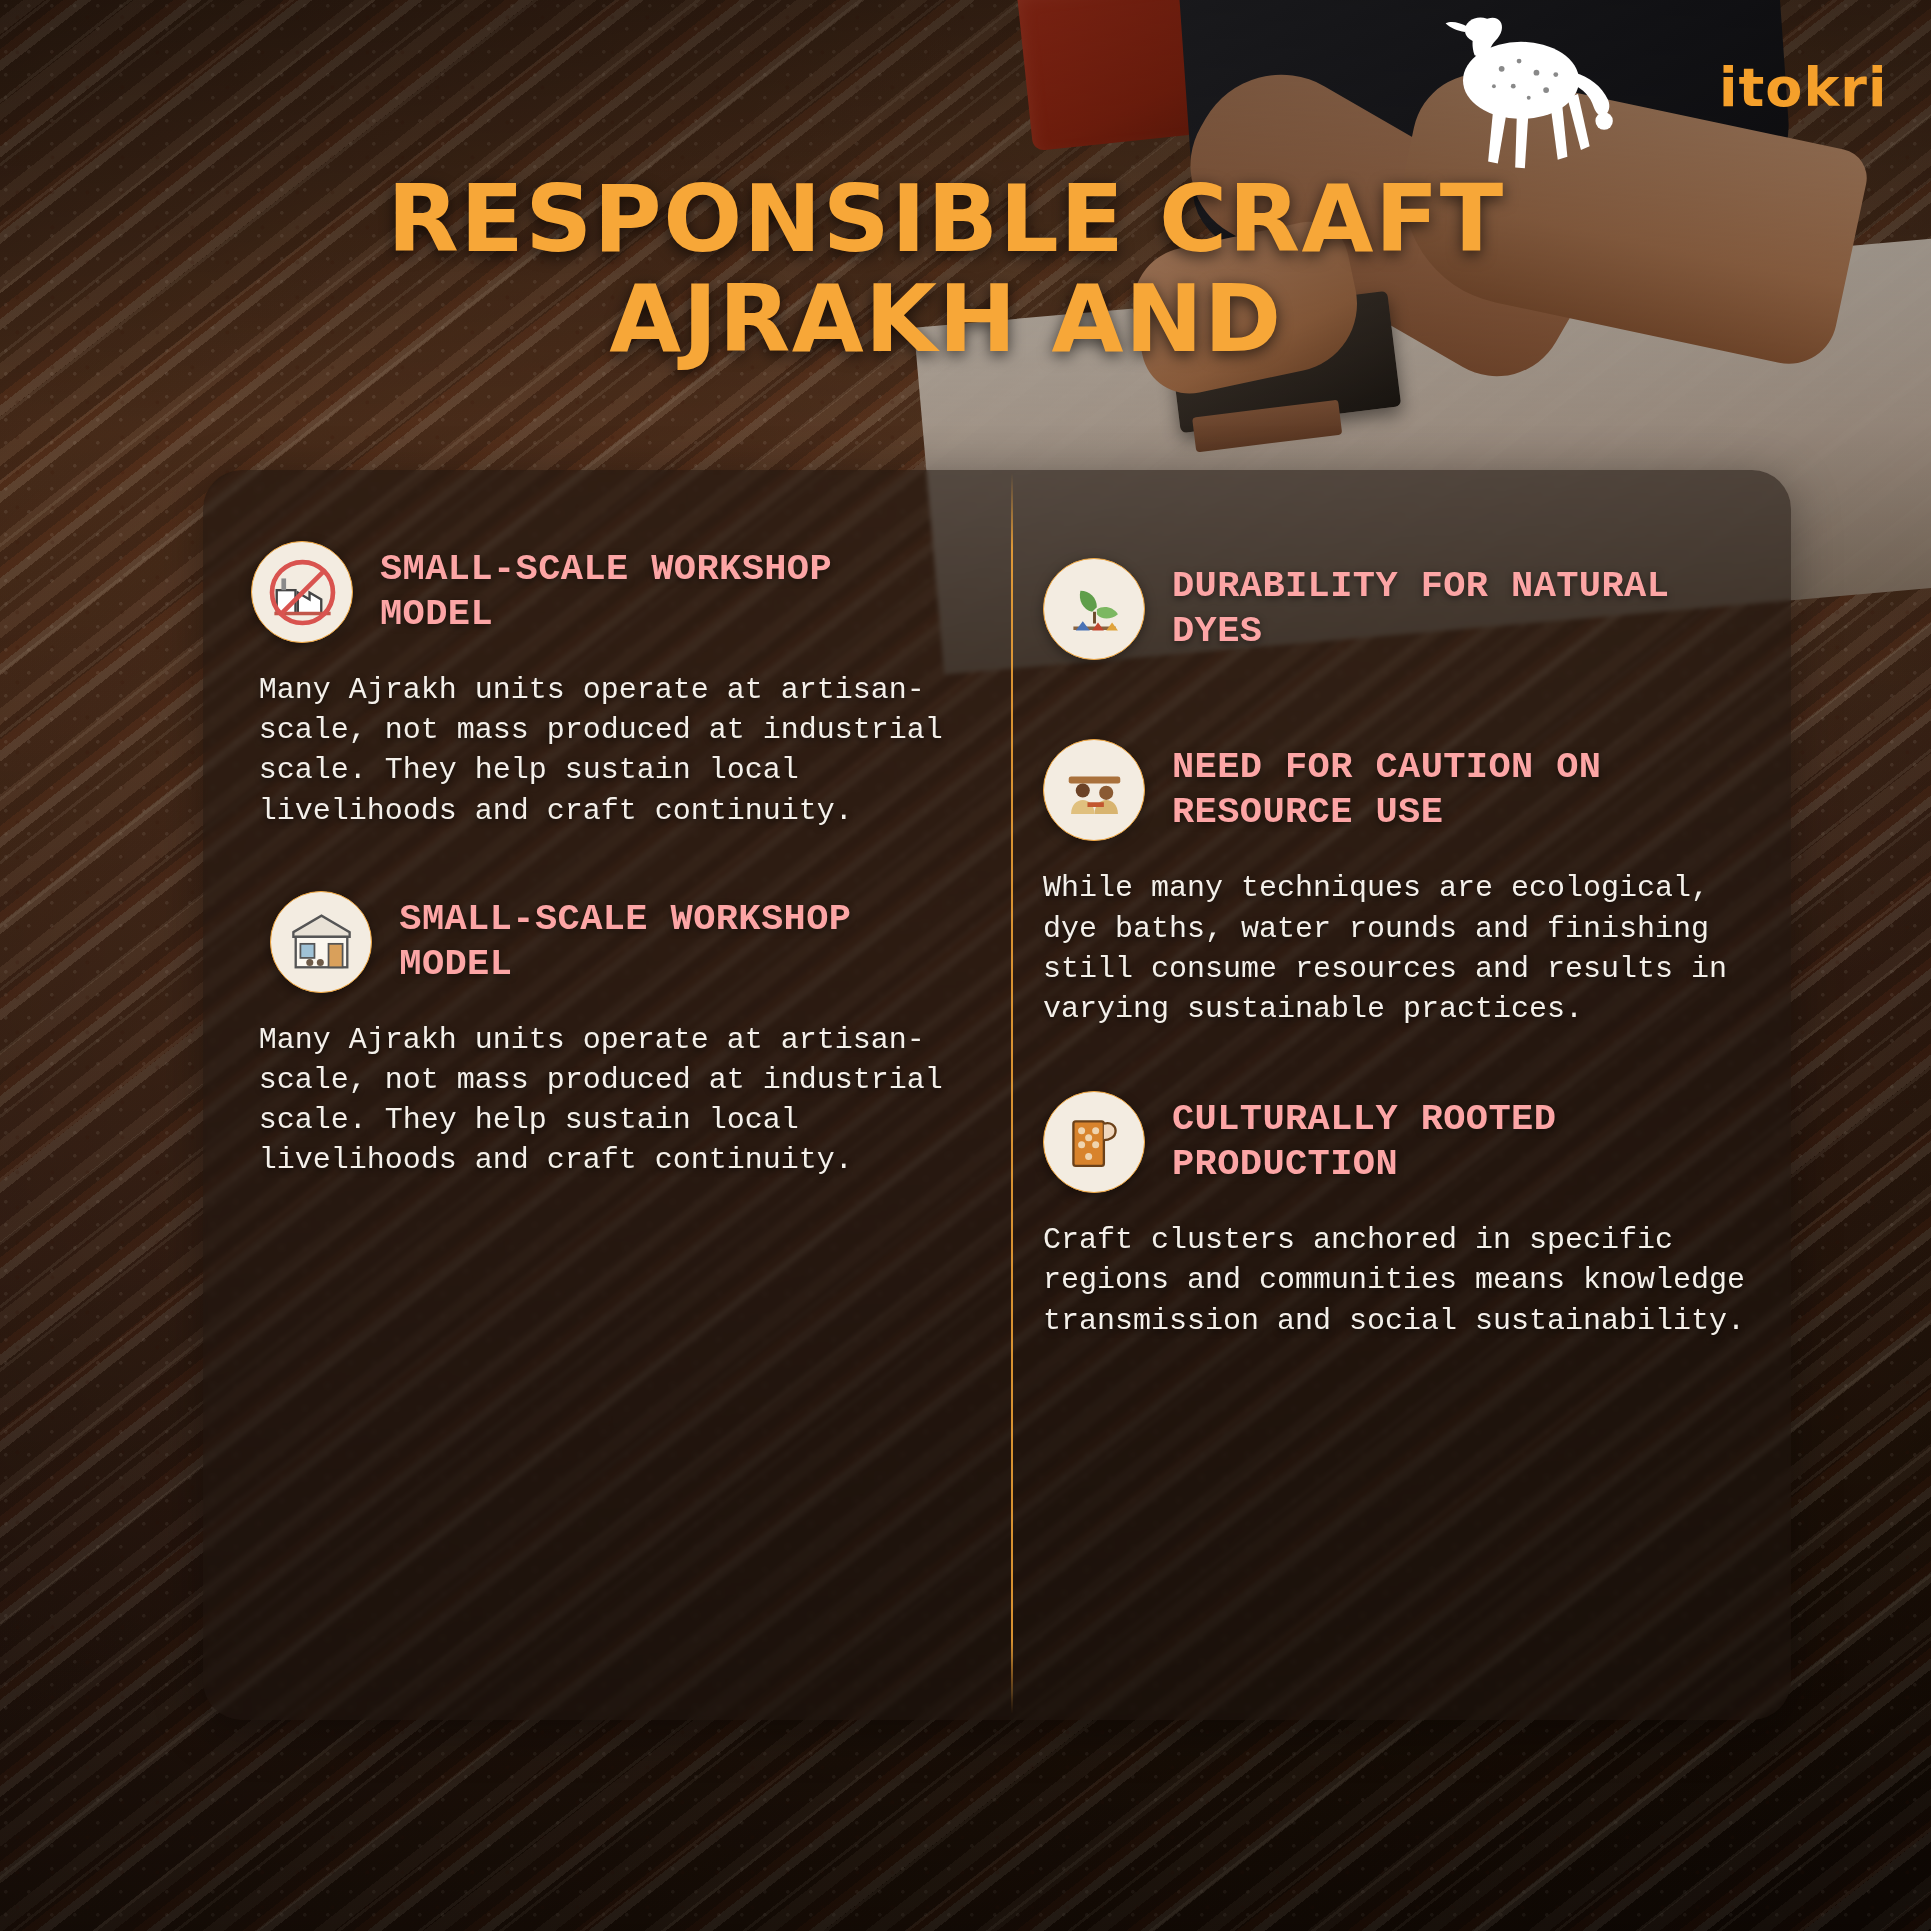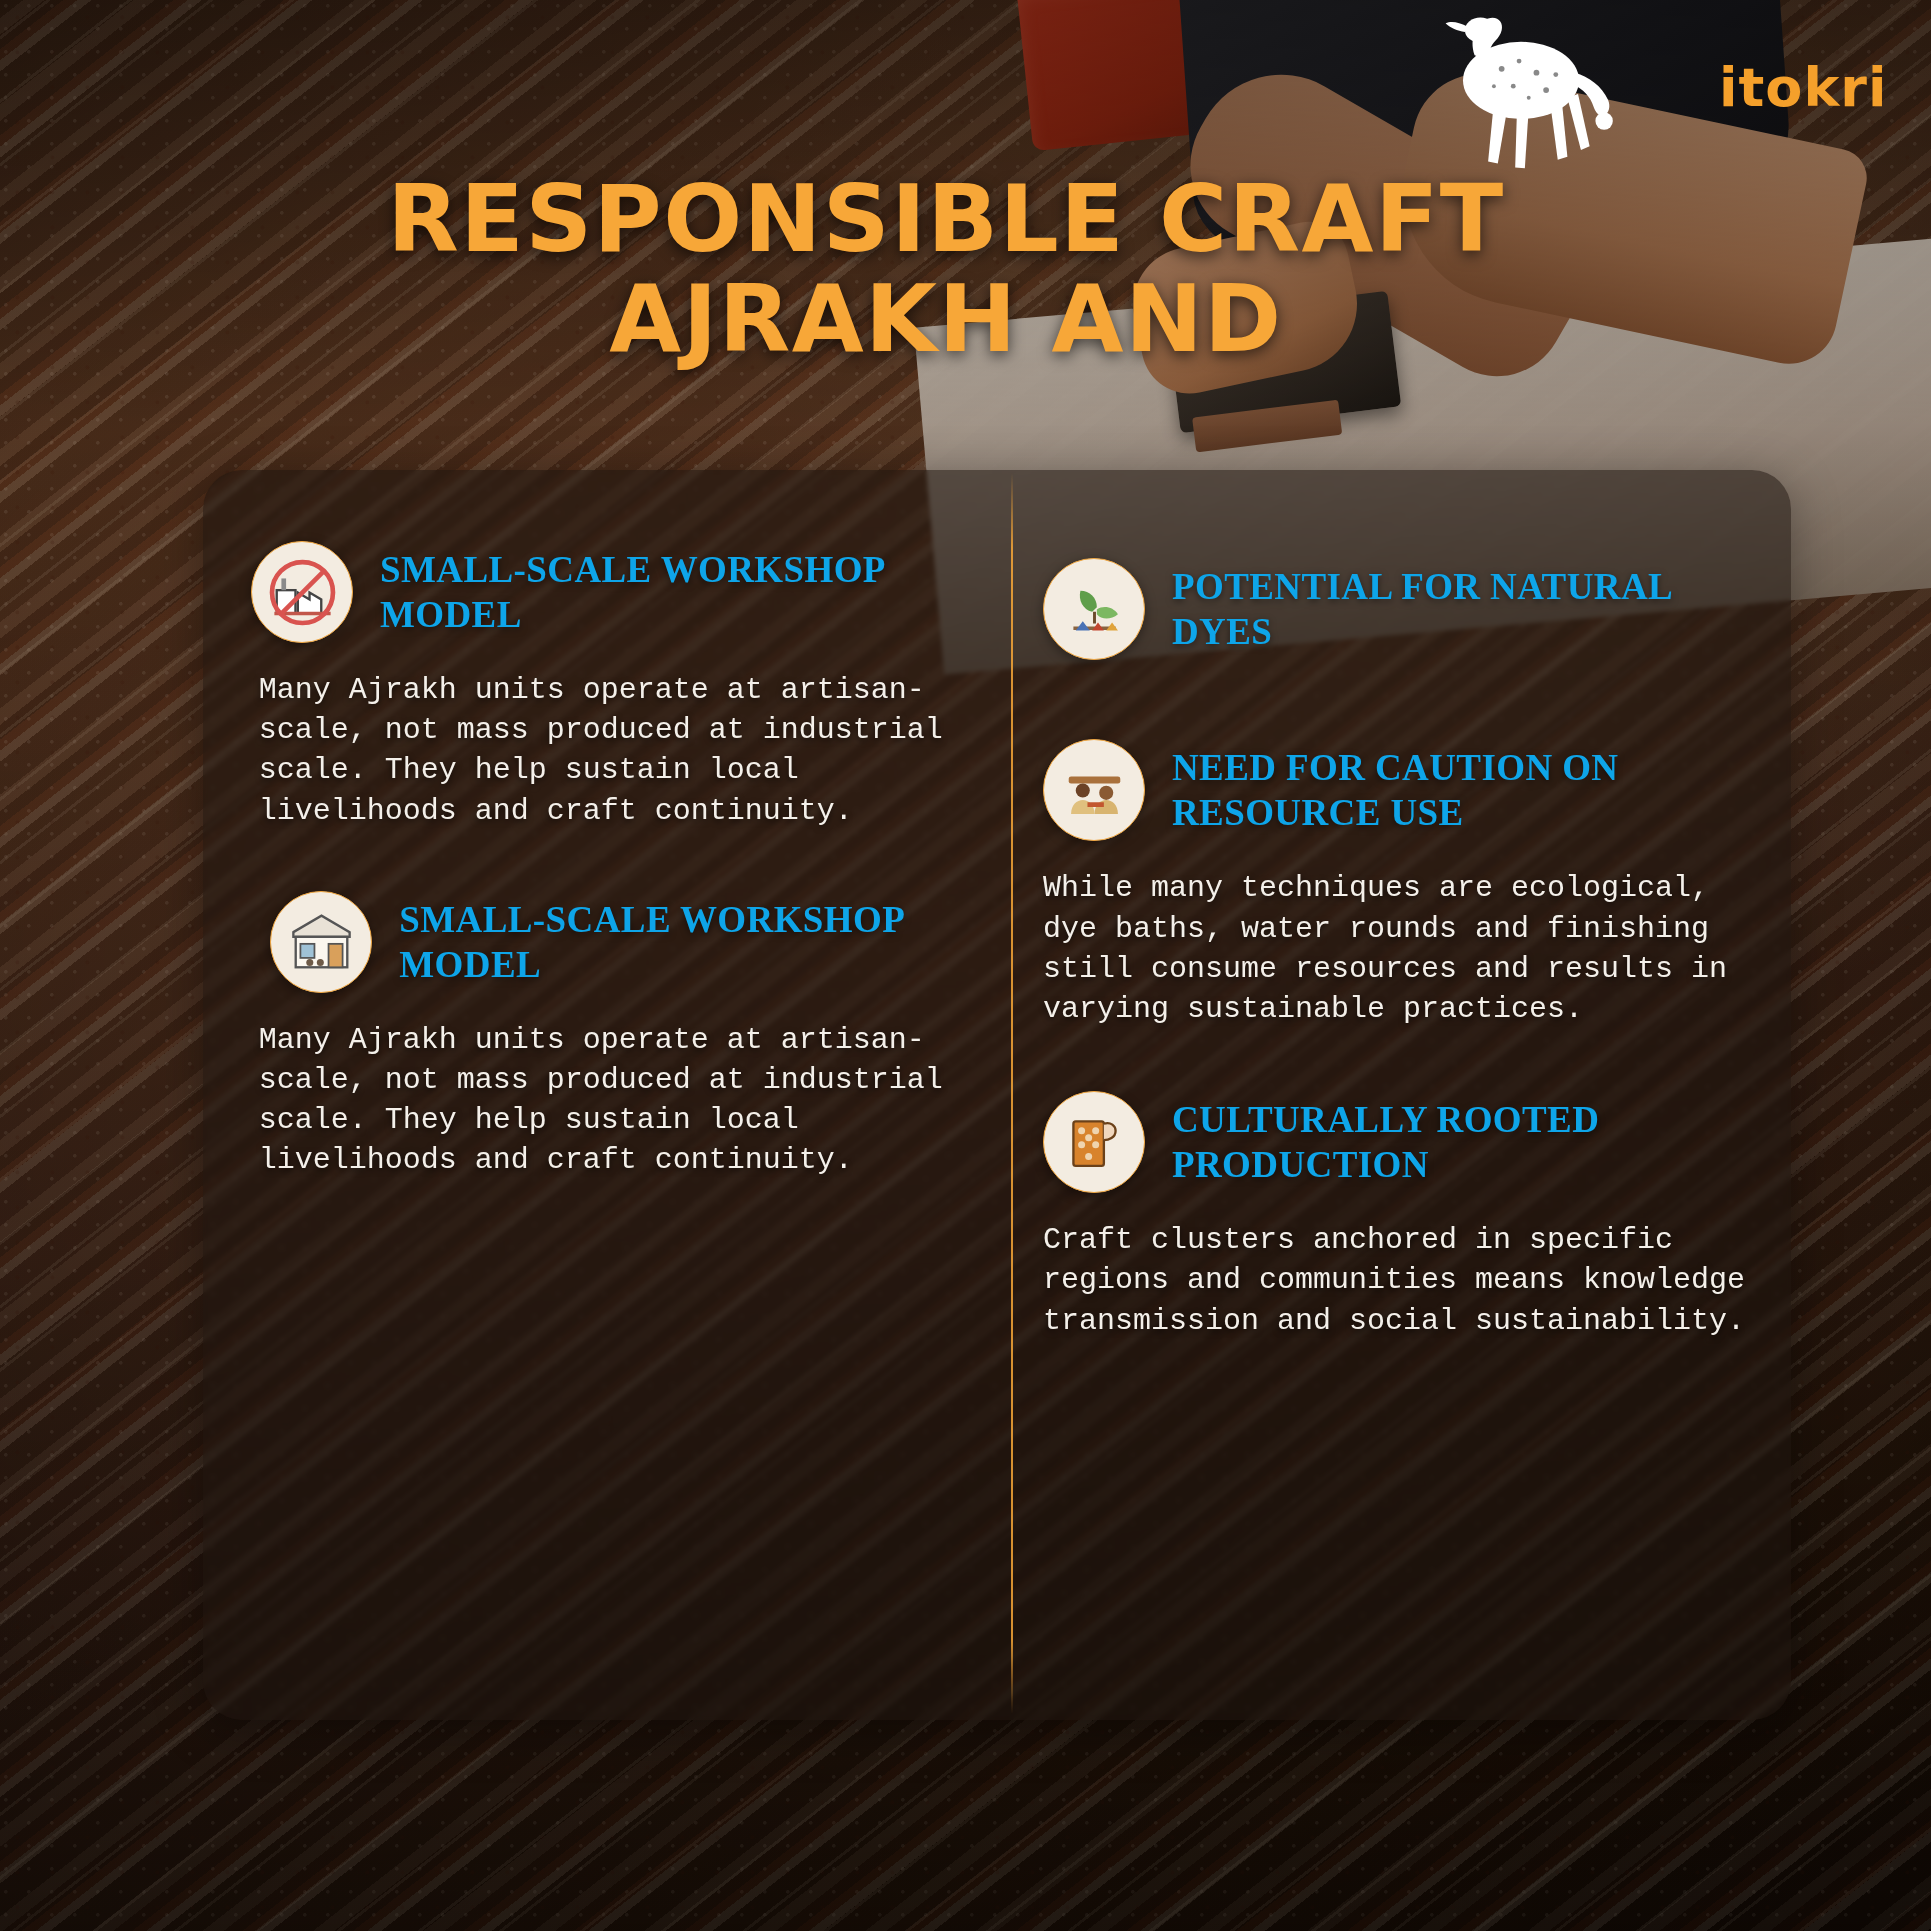--- a/index.html
+++ b/index.html
@@ -220,26 +220,26 @@
     border: 1.9px solid #f0a63f;
     background: #f3ece1;
     display: flex;
     align-items: center;
     justify-content: center;
     overflow: hidden;
     box-shadow: 0 2.9px 11.6px rgba(0,0,0,0.4);
   }
   .badge svg { width: 75px; height: 75px; display: block; }
   .item-title {
-    color: #0ea5e9;
+    color: #fca5a5;
     font-size: 37px;
     font-weight: 800;
     line-height: 1.22;
     letter-spacing: 0.4px;
-    font-family: Liberation Serif, serif;
+    font-family: Liberation Mono, monospace;
     text-shadow: 0 1.9px 7.7px rgba(0,0,0,0.5);
   }
   .item-body {
     margin-top: 27px;
     color: #f4f0ea;
     font-size: 30px;
     line-height: 1.34;
     font-family: Liberation Mono, monospace;
     text-shadow: 0 1.9px 6.8px rgba(0,0,0,0.65);
   }
@@ -352,21 +352,21 @@
           <svg viewBox="0 0 64 64">
             <path d="M30 34c-8-2-12-10-10-18 8 0 14 6 14 14" fill="#5f9e4a"></path>
             <path d="M34 32c6-4 14-2 18 4-6 5-14 5-18 0" fill="#7cb861"></path>
             <path d="M32 34v10" stroke="#6b4a2b" stroke-width="2.5"></path>
             <path d="M14 48h36" stroke="#8a6440" stroke-width="3"></path>
             <path d="M16 50l6-8 6 8z" fill="#4a72b5"></path>
             <path d="M30 50l5-7 5 7z" fill="#c2452f"></path>
             <path d="M42 50l5-7 5 7z" fill="#e0a33a"></path>
           </svg>
         </div>
-        <div class="item-title">POTENTIAL FOR NATURAL DYES</div>
+        <div class="item-title">DURABILITY FOR NATURAL DYES</div>
       </div>
     </div>
 
     <div class="item" style="margin-top:79px;">
       <div class="item-head">
         <div class="badge">
           <svg viewBox="0 0 64 64">
             <rect x="10" y="20" width="44" height="6" rx="2" fill="#a9713c"></rect>
             <circle cx="22" cy="32" r="6" fill="#6b4226"></circle>
             <path d="M12 52c0-8 5-12 10-12s10 4 10 12z" fill="#e0c07e"></path>

